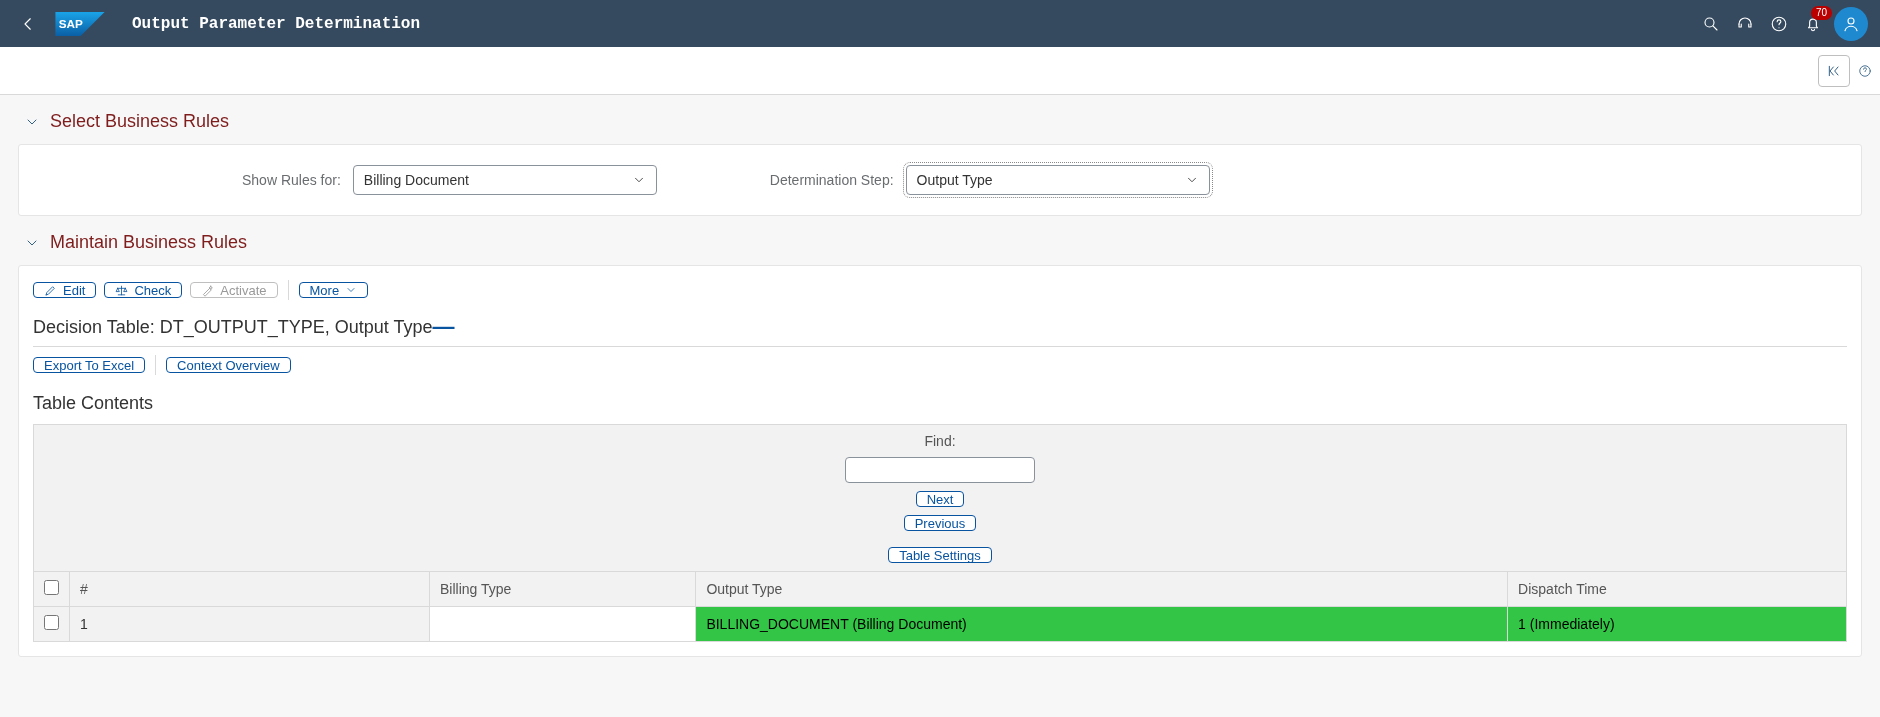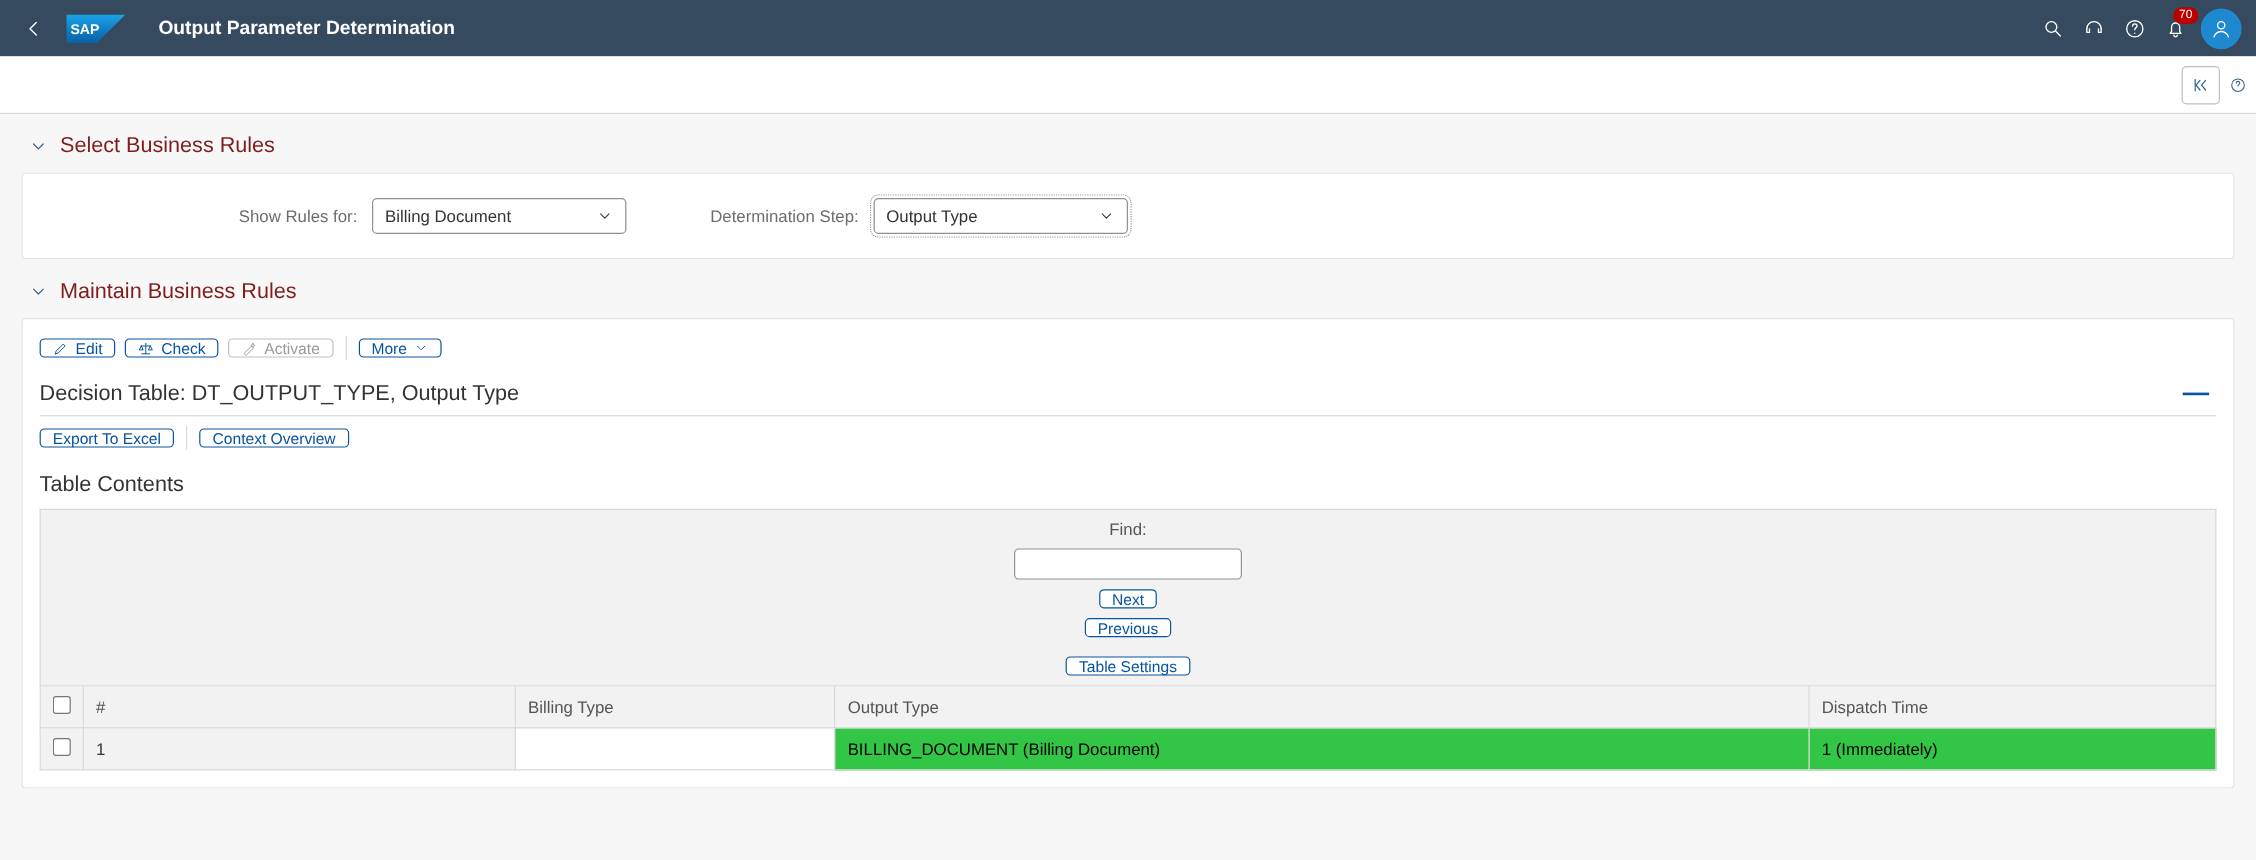--- a/index.html
+++ b/index.html
@@ -16,21 +16,21 @@
     }
     .back-btn {
       width: 32px; height: 32px; display:flex; align-items:center; justify-content:center;
       cursor:pointer; color:#fff;
     }
     .sap-logo {
       margin: 0 10px 0 4px;
       display:inline-flex; align-items:center;
     }
     .sap-logo svg { height:24px; }
-    .app-title { font-size: 16px; font-weight: bold; margin-left: 10px;}
+    .app-title { font-size: 16px; font-weight: bold; margin-left: 10px; font-family: Liberation Mono, monospace;}
     .header-sp { flex:1; }
     .header-icon {
       width:34px; height:34px; display:flex; align-items:center; justify-content:center;
       cursor:pointer; color:#fff; position:relative;
     }
     .notif-badge {
       position:absolute; top:-1px; right:-2px; background:#bb0000; color:#fff;
       font-size:10px; border-radius:8px; padding:1px 5px; line-height:12px;
     }
     .user-btn {
@@ -73,24 +73,24 @@
       background:#fff;
       margin: 0 18px;
       border:1px solid #e5e5e5;
       border-radius:3px;
     }
     .form-row {
       display:flex; align-items:center; gap:40px;
       padding: 20px 40px;
     }
     .form-group { display:flex; align-items:center; gap:12px; }
-    .form-label { color:#6a6d70; font-size:14px; }
+    .form-label { color:#6a6d70; font-size:14px;margin-left:43px; }
     .select {
       border:1px solid #89919a; border-radius:4px;
-      height:30px; width:212px; padding: 0 10px;
+      height:30px; width:304px; padding: 0 10px;
       display:flex; align-items:center; justify-content:space-between;
       background:#fff; cursor:pointer;
     }
     .select.focused { outline:1px dotted #888; outline-offset:2px; }
 
     
     .toolbar {
       display:flex; align-items:center; gap:8px;
       padding: 14px 0 2px 0;
     }
@@ -99,21 +99,21 @@
       border-radius:4px; height:16px; padding:0 10px;
       display:inline-flex; align-items:center; gap:6px; cursor:pointer;
       font-size:13px;
     }
     .btn.disabled { border-color:#bfbfbf; color:#999; cursor:default; }
     .vsep { width:1px; height:20px; background:#d9d9d9; margin:0 2px; }
 
     .subtitle {
       font-size:18px; color:#333; padding:12px 0 6px 0; font-weight:normal;
       border-bottom:1px solid #d9d9d9;
-      display:flex; align-items:center; justify-content:space-between;
+      display:flex; align-items:center; justify-content:flex-start;
     }
     .collapse-ic { color:#0854a0; cursor:pointer; padding-right:6px; font-weight:bold; font-size:22px;}
 
     .panel-inner { padding: 0 14px 14px 14px; }
 
     h3.tc-title { font-size:18px; font-weight:normal; padding:16px 0 10px 0; color:#333;}
 
     
     .find-bar {
       background:#f2f2f2; border:1px solid #d9d9d9; border-bottom:none;

